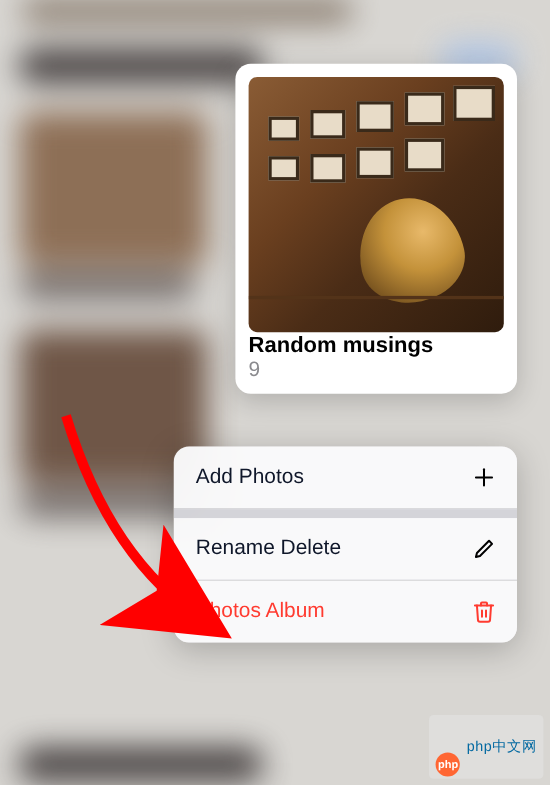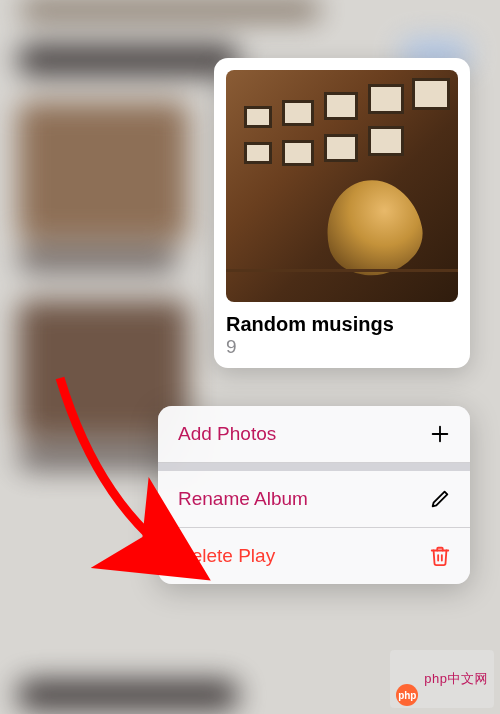--- a/index.html
+++ b/index.html
@@ -54,41 +54,41 @@
     .f7 { left:56px; top:70px; width:32px; height:26px; }
     .f8 { left:98px; top:64px; width:34px; height:28px; }
     .f9 { left:142px; top:56px; width:36px; height:30px; }
     .horn {
       position:absolute; left:100px; top:110px; width:95px; height:95px;
       background: radial-gradient(circle at 65% 35%, #e8b96a 0%, #c4923a 40%, #7a5520 80%);
       border-radius: 50% 50% 50% 50% / 60% 60% 40% 40%;
       transform: rotate(-12deg);
     }
     .table-line { position:absolute; left:0; right:0; bottom:30px; height:3px; background:#533319; }
-    .album-title { font-size: 20px; font-weight: 600; color: #000; margin-top: 10px; line-height: 1.2; }
+    .album-title { font-size: 20px; font-weight: 600; color: #000; line-height: 1.2; }
     .album-count { font-size: 19px; font-weight: 400; color: #8a8a8e; margin-top: 0px; }
     .context-menu {
       position: absolute;
       left: 158px;
       top: 406px;
       width: 312px;
       background: rgba(242,242,246,0.92);
       backdrop-filter: blur(20px);
       border-radius: 14px;
       box-shadow: 0 6px 30px rgba(0,0,0,0.22);
       overflow: hidden;
     }
     .menu-item {
       display: flex;
       align-items: center;
       justify-content: space-between;
       padding: 16px 18px 16px 20px;
       font-size: 19px;
       font-weight: 400;
-      color: #be185d;
+      color: #0f172a;
       cursor: pointer;
       background: rgba(255,255,255,0.55);
     }
     .menu-sep-thin { height: 1px; background: rgba(0,0,0,0.13); }
     .menu-sep-thick { height: 8px; background: rgba(200,200,205,0.7); }
     .menu-item.destructive { color: #ff3b30; }
     .menu-icon { width: 24px; height: 24px; display: flex; align-items: center; justify-content: center; }
     .menu-icon svg { width: 22px; height: 22px; }
     .arrow {
       position: absolute;
@@ -107,21 +107,21 @@
       gap: 6px;
       background: rgba(230,230,230,0.5);
       padding: 2px 6px;
       border-radius: 4px;
     }
     .wm-logo {
       width: 22px; height: 22px; border-radius: 50%;
       background: #f63; display:flex; align-items:center; justify-content:center;
       color:#fff; font-size:10px; font-weight:bold;margin-top:32px;
     }
-    .wm-text { font-size: 13px; color: #be185d; letter-spacing: 0.5px; }
+    .wm-text { font-size: 13px; color: #0369a1; letter-spacing: 0.5px; }
   </style>
 </head>
 <body>
 
 <div class="blur-bg">
   <div class="blur-strip bs1"></div>
   <div class="blur-strip bs2"></div>
   <div class="blur-strip bslabel"></div>
   <div class="blur-strip bs3"></div>
   <div class="blur-strip bs4"></div>
@@ -154,30 +154,30 @@
     <span class="menu-icon">
       <svg viewBox="0 0 24 24" fill="none" stroke="#000" stroke-width="2" stroke-linecap="round">
           <line x1="12" y1="4" x2="12" y2="20"></line>
           <line x1="4" y1="12" x2="20" y2="12"></line>
         </svg>
     </span>
   </div>
   <div class="menu-sep-thin"></div>
   <div class="menu-sep-thick"></div>
   <div class="menu-item">
-    <span>Rename Album</span>
+    <span>Rename Delete</span>
     <span class="menu-icon">
       <svg viewBox="0 0 24 24" fill="none" stroke="#000" stroke-width="2" stroke-linecap="round" stroke-linejoin="round">
           <path d="M4 20l4-1L20 7l-3-3L5 16l-1 4z"></path>
         </svg>
     </span>
   </div>
   <div class="menu-sep-thin"></div>
   <div class="menu-item destructive">
-    <span>Delete Play</span>
+    <span>Photos Album</span>
     <span class="menu-icon">
       <svg viewBox="0 0 24 24" fill="none" stroke="#ff3b30" stroke-width="2" stroke-linecap="round" stroke-linejoin="round">
         <polyline points="3 6 5 6 21 6"></polyline>
         <path d="M19 6l-1 14a2 2 0 0 1-2 2H8a2 2 0 0 1-2-2L5 6"></path>
         <path d="M10 11v6M14 11v6"></path>
         <path d="M9 6V4a1 1 0 0 1 1-1h4a1 1 0 0 1 1 1v2"></path>
       </svg>
     </span>
   </div>
 </div>

